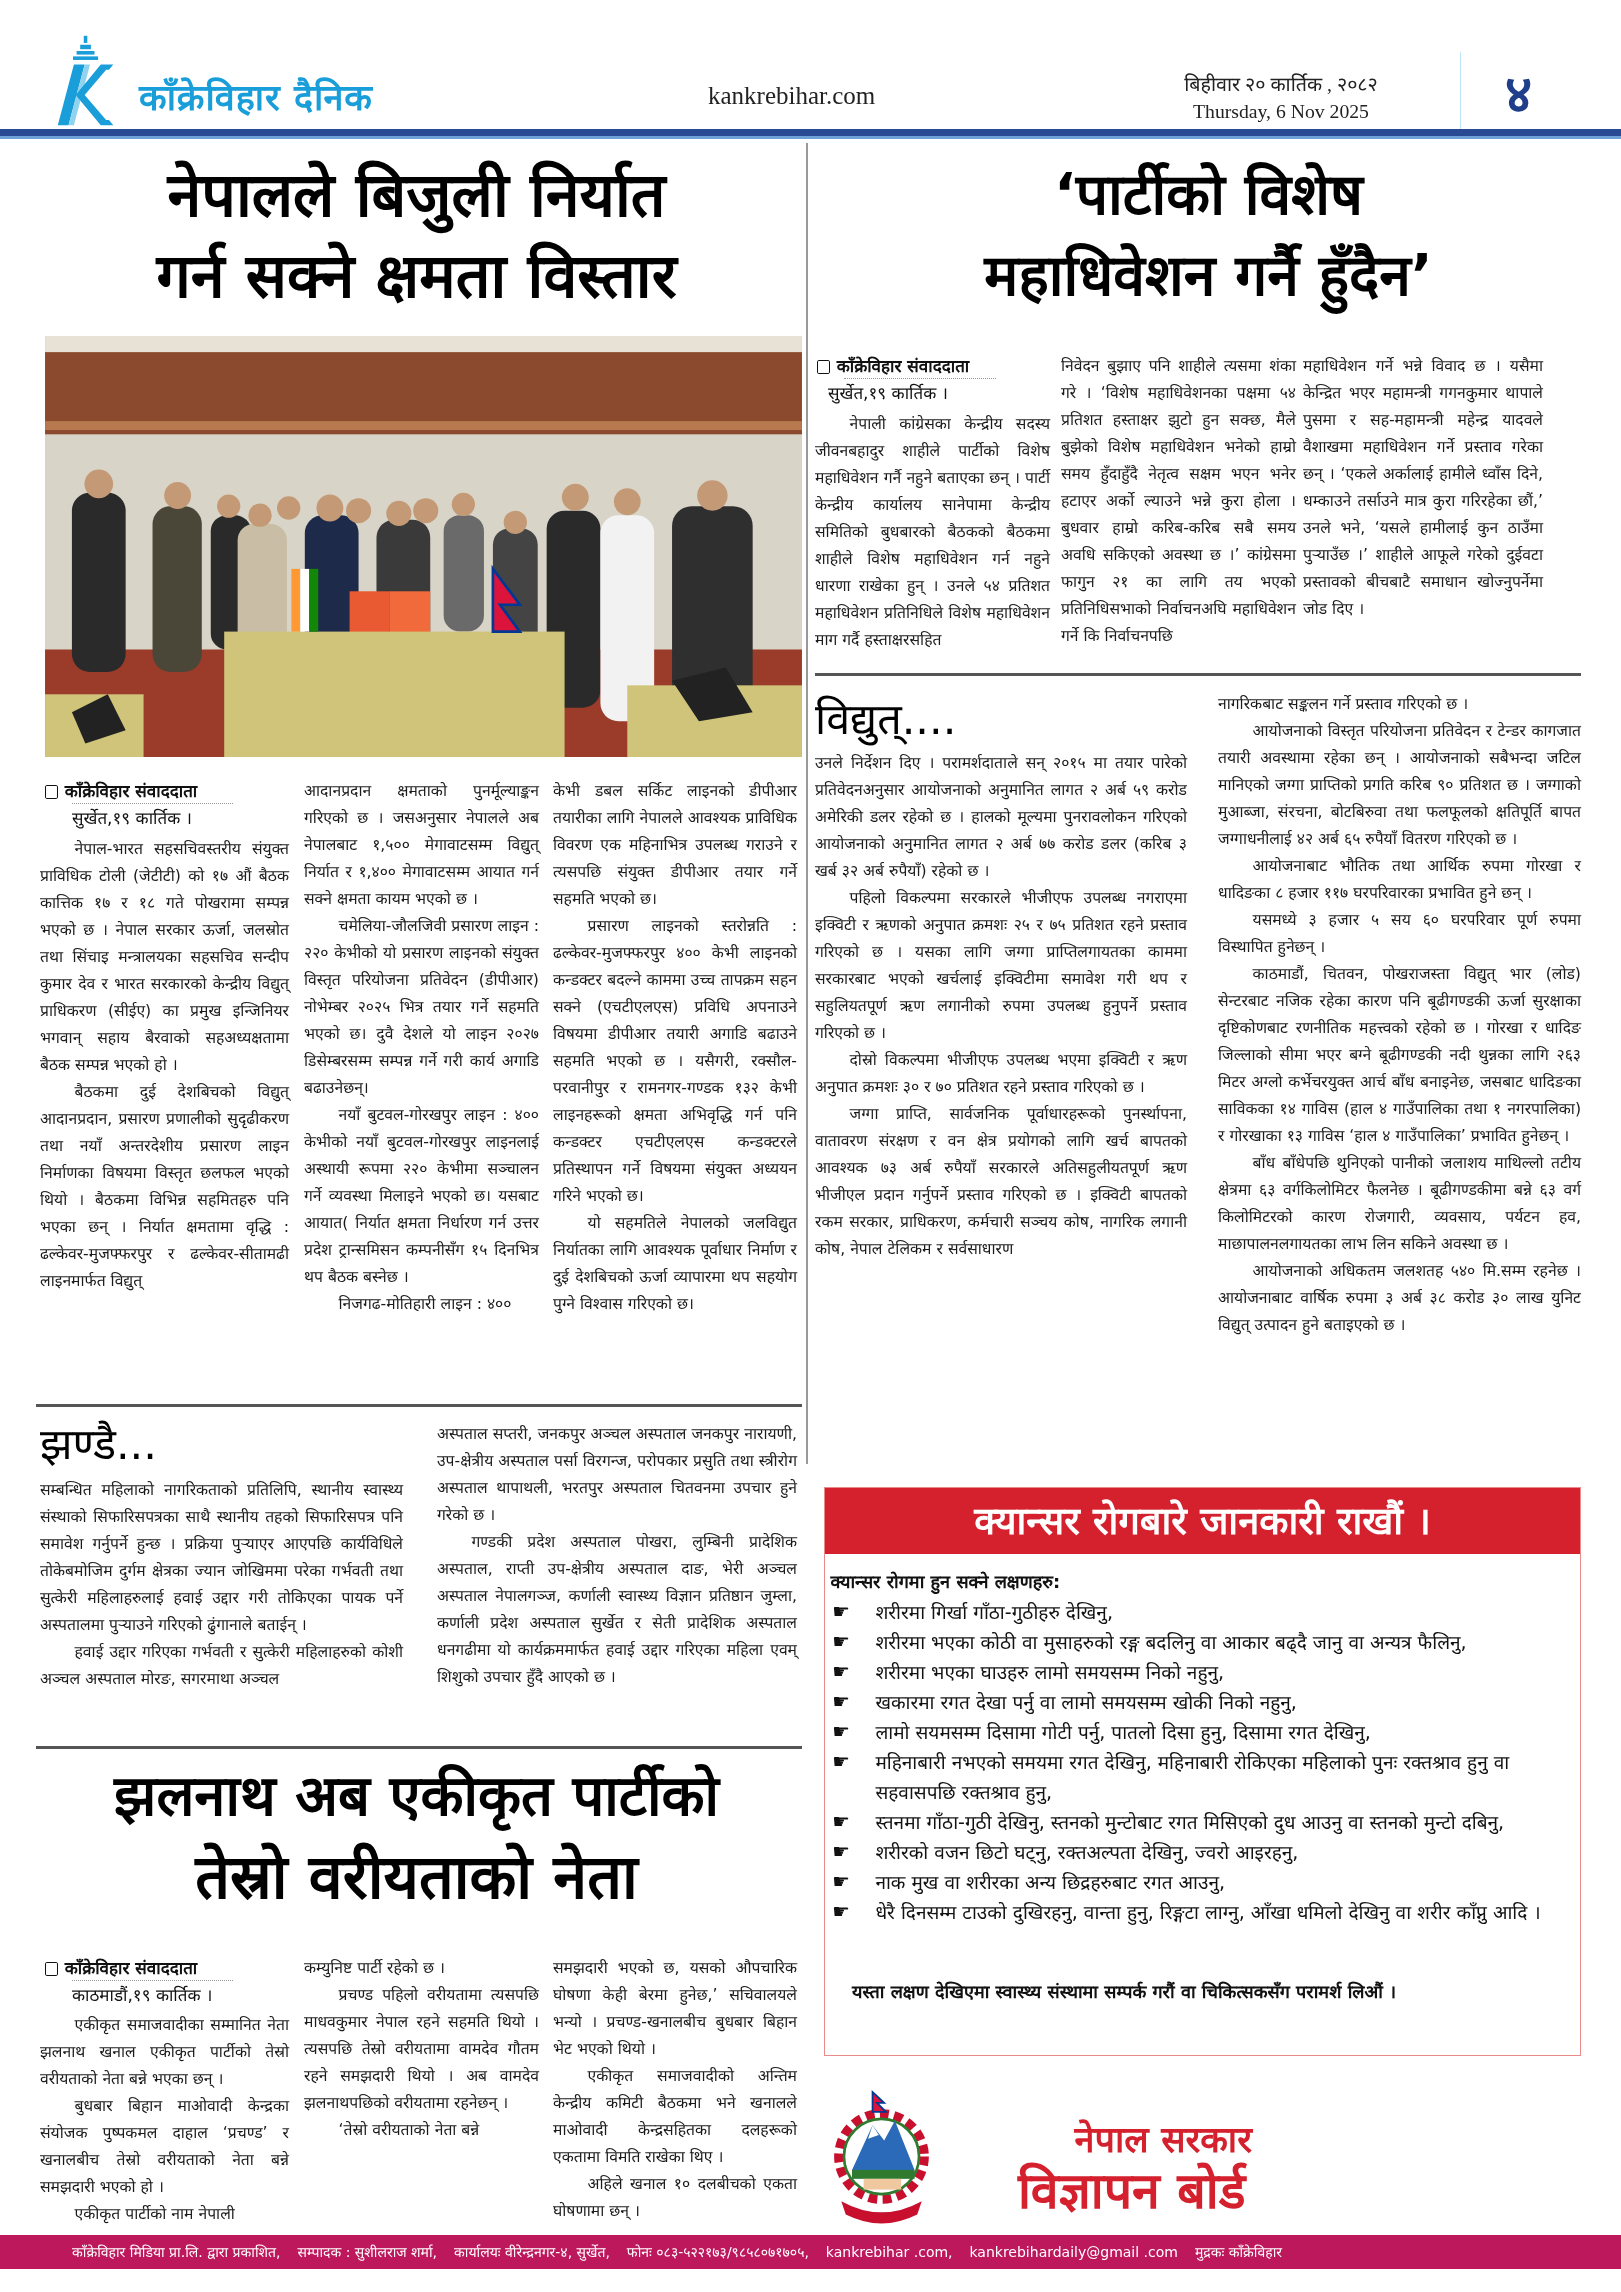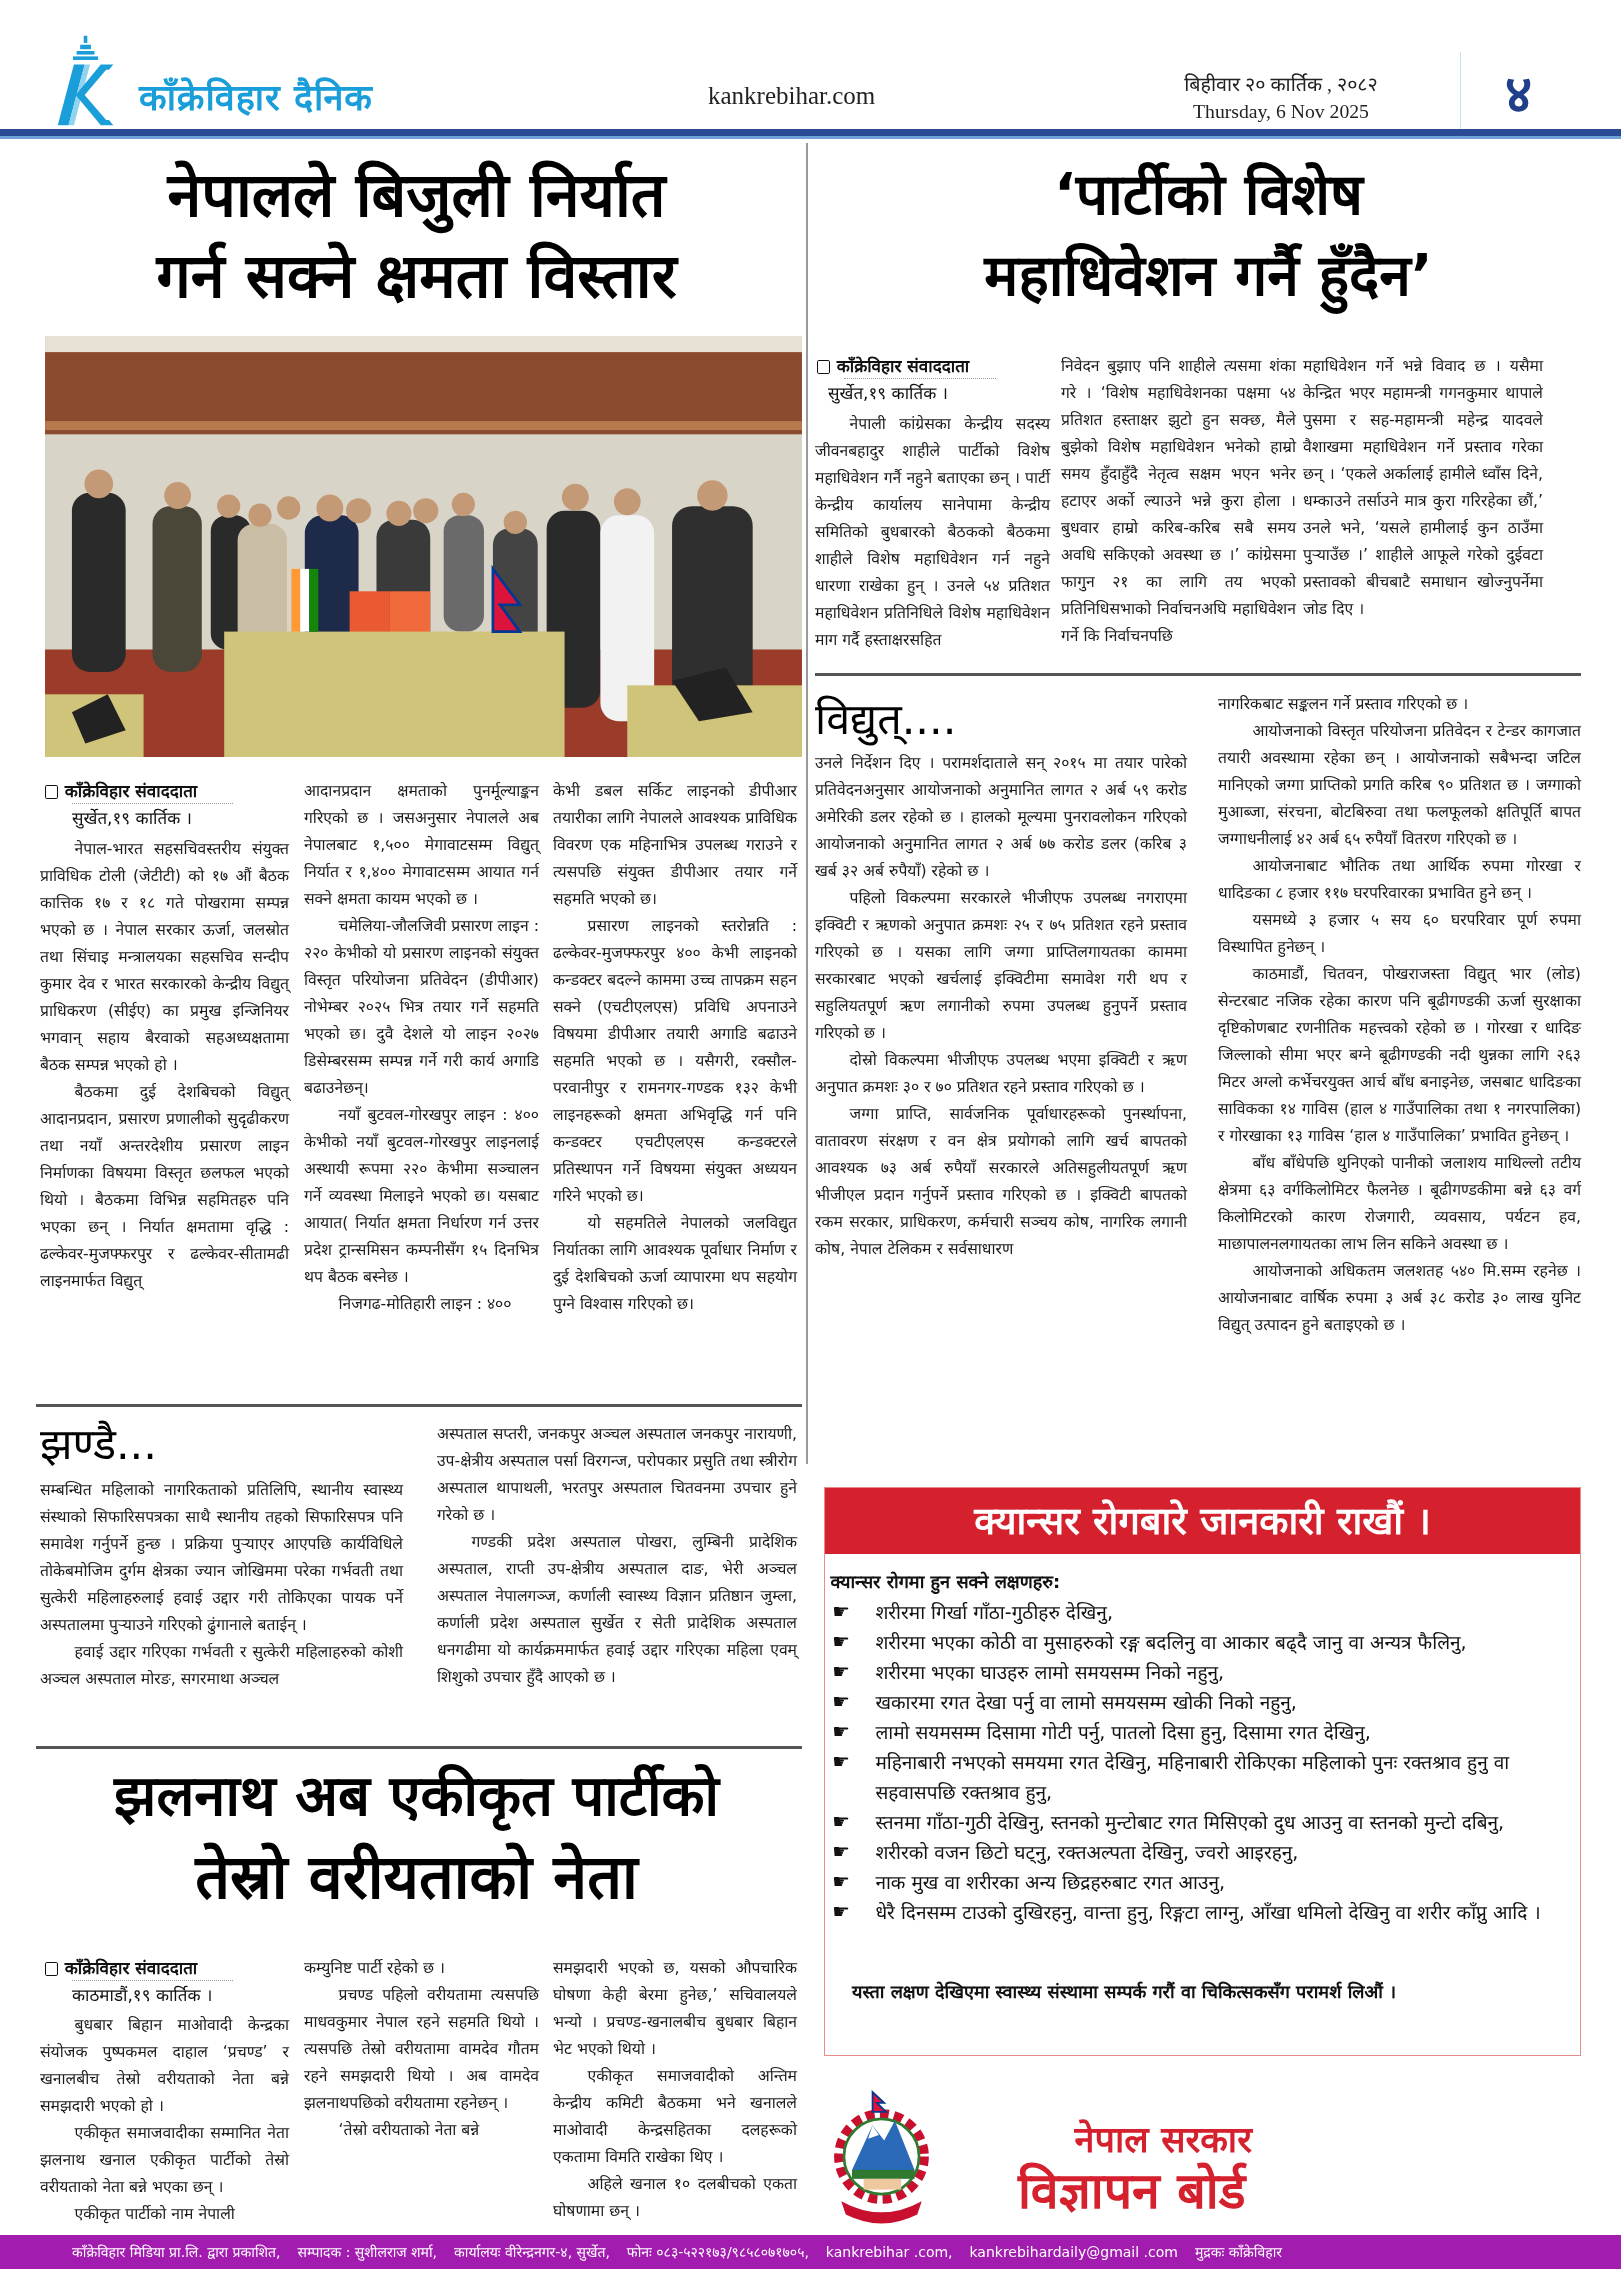--- a/index.html
+++ b/index.html
@@ -44,21 +44,21 @@
   #cancer-list li .hand { position: absolute; left: 1.8px; top: 0; font-size: 19.7px; }
   #cancer-footer { position: absolute; left: 27px; top: 491px; font-size: 18px; font-weight: bold; white-space: nowrap; }
 
   
   #adboard { position: absolute; left: 824px; top: 2058px; width: 757px; height: 170px; }
   #emblem { position: absolute; left: 9px; top: 27px; width: 99px; height: 143px; }
   #adboard-line1 { position: absolute; left: 179px; top: 56px; width: 322px; text-align: center; font-size: 36px; font-weight: bold; color: #d4212d; }
   #adboard-line2 { position: absolute; left: 116px; top: 97px; width: 385px; text-align: center; font-size: 50px; font-weight: bold; color: #d4212d; }
 
   
-  #footer-bar { position: absolute; left: 0; top: 2235px; width: 1621px; height: 34px; background: #a21caf; color: #fff; font-size: 14px; line-height: 34px; white-space: nowrap; padding-left: 72px; }
+  #footer-bar { position: absolute; left: 0; top: 2235px; width: 1621px; height: 34px; background: #be185d; color: #fff; font-size: 14px; line-height: 34px; white-space: nowrap; padding-left: 72px; }
   #footer-bar span { margin-right: 12.5px; }
 </style>
 </head>
 <body>
 
 <header id="masthead">
   <div id="logo">
     <svg id="logo-mark" viewBox="0 0 90 105">
       <rect x="33" y="2" width="4" height="8" fill="#1a9ed9"></rect>
       <rect x="29" y="12" width="12" height="5" fill="#1a9ed9"></rect>
@@ -180,22 +180,22 @@
   <div class="headline" style="left:36px; top:1763px; width:761px; font-size:56px;">झलनाथ अब एकीकृत पार्टीको</div>
   <div class="headline" style="left:36px; top:1841px; width:761px; font-size:61px;">तेस्रो वरीयताको नेता</div>
 
   <div class="byline" style="left:45px; top:1956px;">
     <span class="box"></span><span>काँक्रेविहार संवाददाता</span>
   </div>
   <div class="byline-rule" style="left:72px; top:1980px; width:161px;"></div>
   <div class="dateline" style="left:72px; top:1983px;">काठमाडौं,१९ कार्तिक ।</div>
 
   <div class="col" style="left:40px; top:2011px; width:249px;">
+    <p>एकीकृत समाजवादीका सम्मानित नेता झलनाथ खनाल एकीकृत पार्टीको तेस्रो वरीयताको नेता बन्ने भएका छन् ।</p>
     <p>बुधबार बिहान माओवादी केन्द्रका संयोजक पुष्पकमल दाहाल ‘प्रचण्ड’ र खनालबीच तेस्रो वरीयताको नेता बन्ने समझदारी भएको हो ।</p>
-    <p>एकीकृत समाजवादीका सम्मानित नेता झलनाथ खनाल एकीकृत पार्टीको तेस्रो वरीयताको नेता बन्ने भएका छन् ।</p>
     <p>एकीकृत पार्टीको नाम नेपाली</p>
   </div>
   <div class="col" style="left:304px; top:1954px; width:235px;">
     <p class="noind">कम्युनिष्ट पार्टी रहेको छ ।</p>
     <p>प्रचण्ड पहिलो वरीयतामा त्यसपछि माधवकुमार नेपाल रहने सहमति थियो । त्यसपछि तेस्रो वरीयतामा वामदेव गौतम रहने समझदारी थियो । अब वामदेव झलनाथपछिको वरीयतामा रहनेछन् ।</p>
     <p>‘तेस्रो वरीयताको नेता बन्ने</p>
   </div>
   <div class="col" style="left:553px; top:1954px; width:244px;">
     <p class="noind">समझदारी भएको छ, यसको औपचारिक घोषणा केही बेरमा हुनेछ,’ सचिवालयले भन्यो । प्रचण्ड-खनालबीच बुधबार बिहान भेट भएको थियो ।</p>
     <p>एकीकृत समाजवादीको अन्तिम केन्द्रीय कमिटी बैठकमा भने खनालले माओवादी केन्द्रसहितका दलहरूको एकतामा विमति राखेका थिए ।</p>

